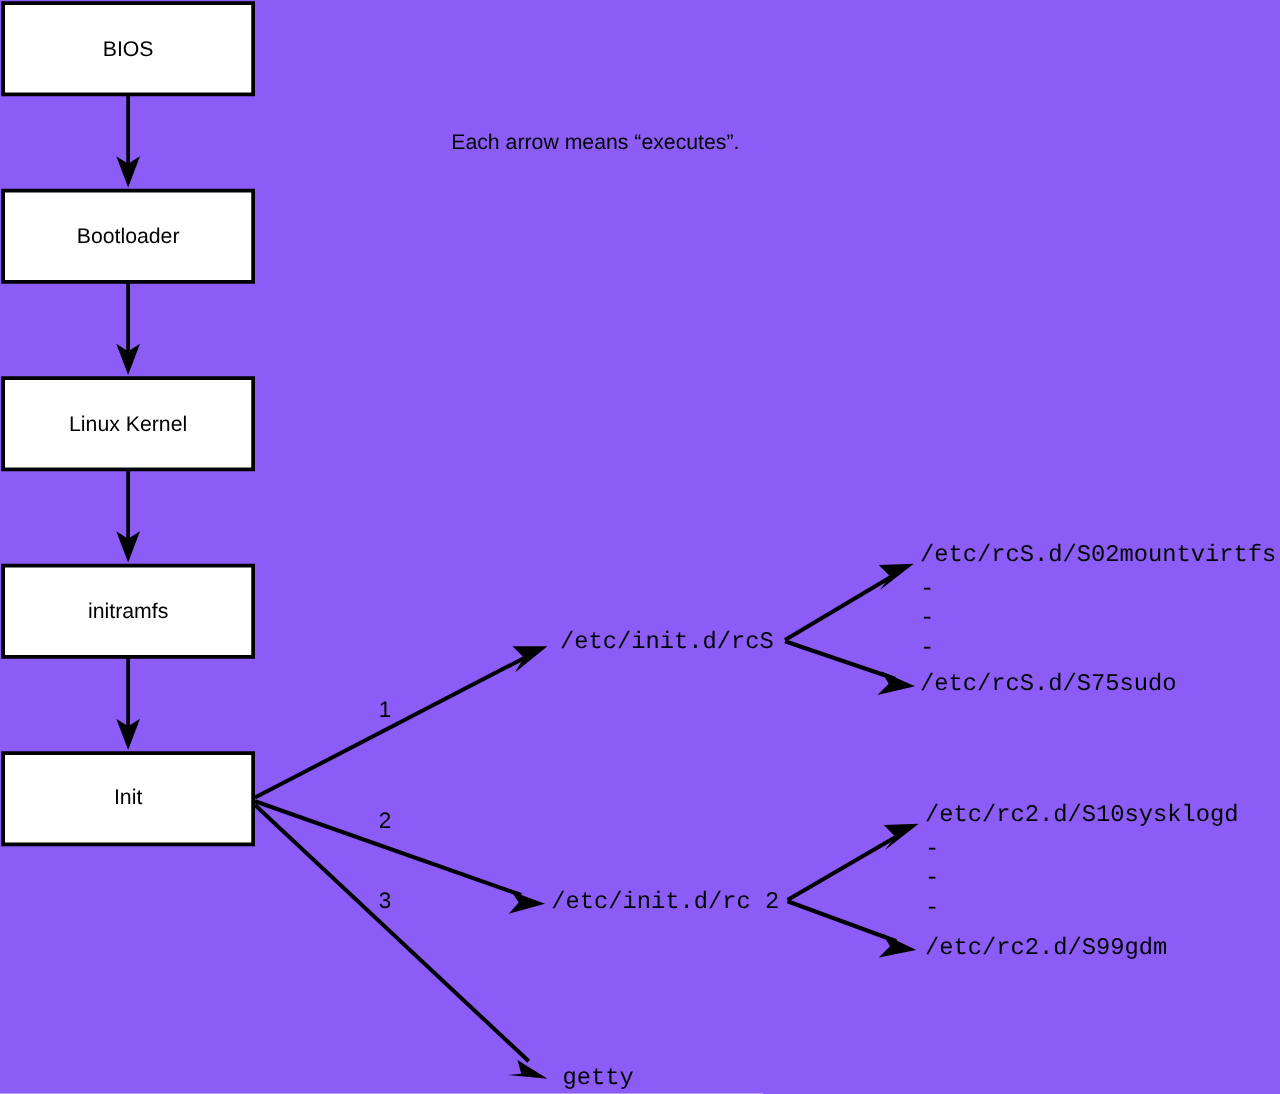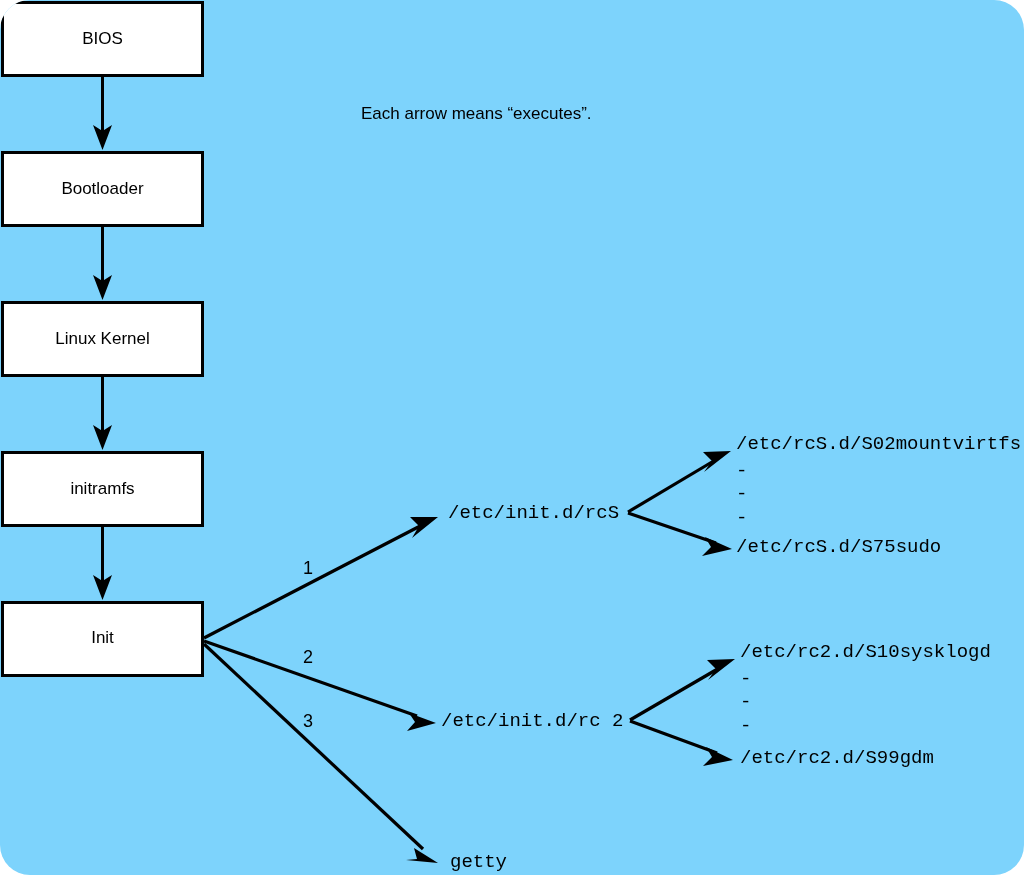--- a/index.html
+++ b/index.html
@@ -8,23 +8,22 @@
     background: #ffffff;
   }
   body {
     font-family: "Liberation Sans", sans-serif;
     color: #000000;
   }
   #canvas {
     position: relative;
     width: 1024px;
     height: 875px;
-    background: #7dd3fc;
+    background: #8b5cf6;
     overflow: hidden;
-    border-radius: 30px;
   }
   #diagram-svg {
     position: absolute;
     left: 0;
     top: 0;
     width: 1024px;
     height: 875px;
   }
   .node-box {
     fill: #ffffff;

